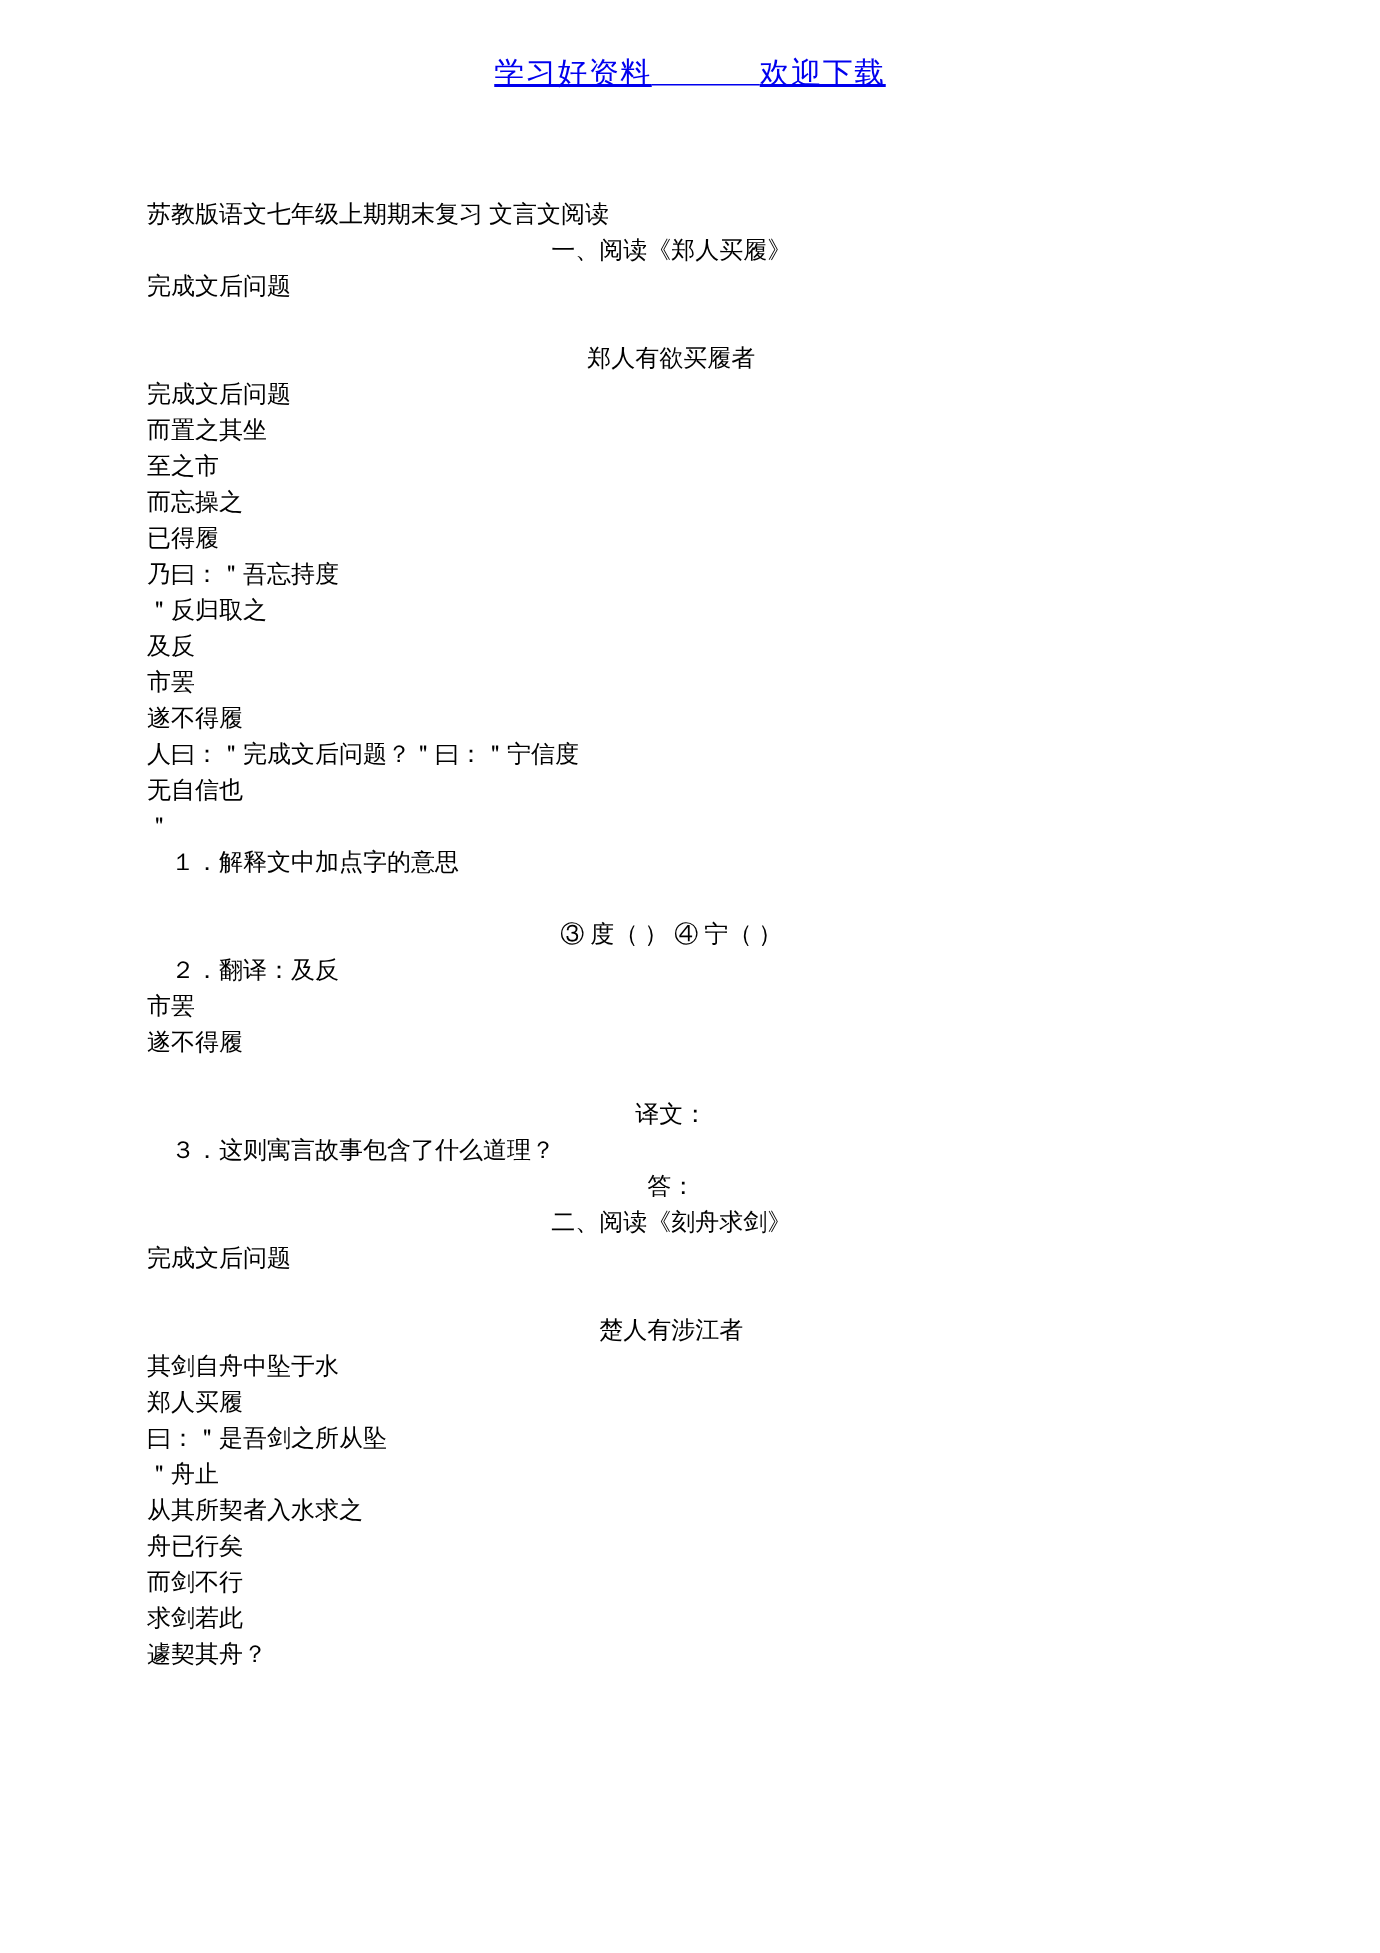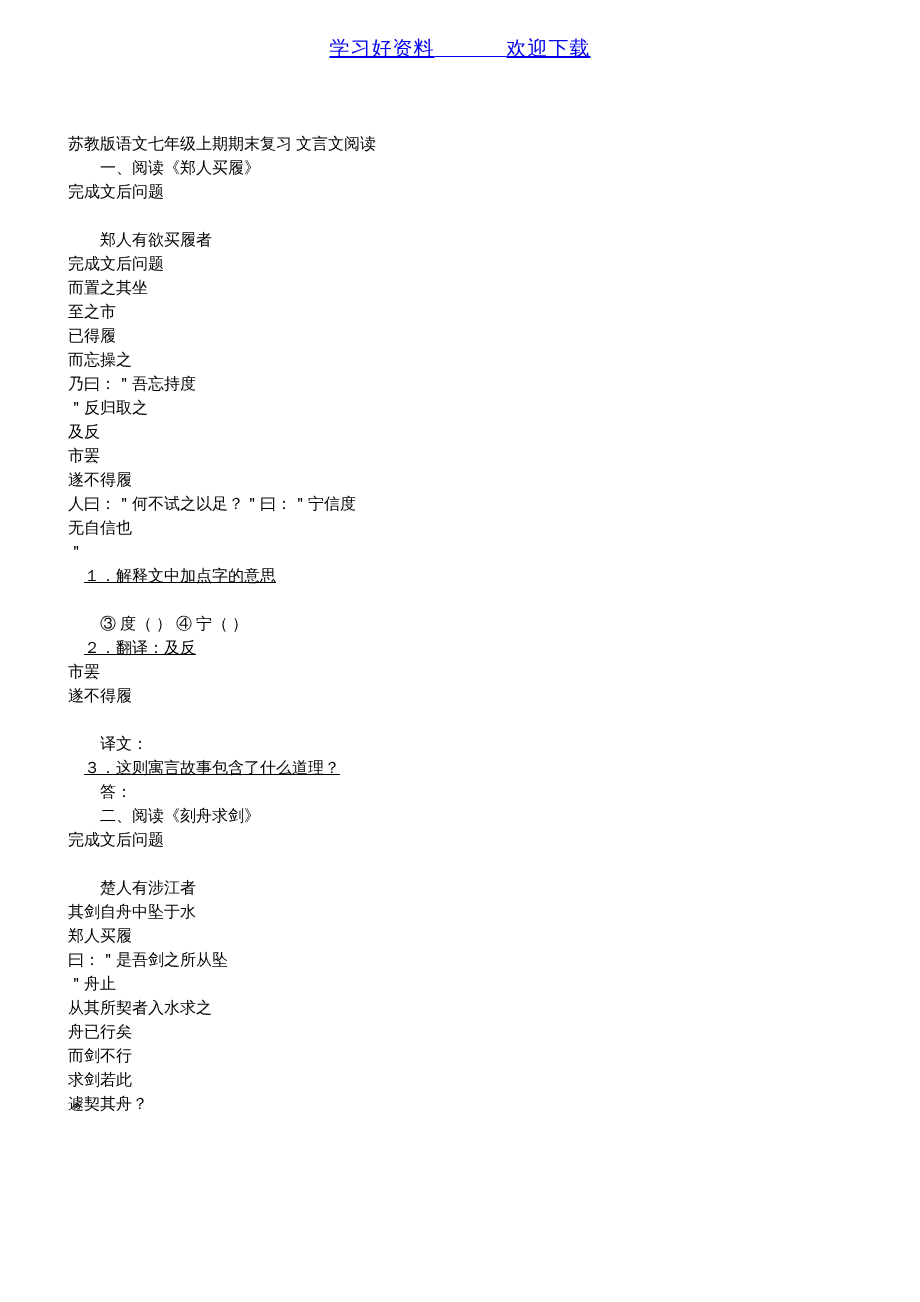--- a/index.html
+++ b/index.html
@@ -23,55 +23,55 @@
     font-size: 20px;
     letter-spacing: 1px;
   }
   .header-dashes {
     color: #0000ee;
     text-decoration: underline;
     letter-spacing: 2px;
     white-space: pre;
   }
   .content {
-    padding: 50px 155px 0 68px;
+    padding: 50px 155px 0 98px;
     line-height: 1.5;
   }
   .line {
     display: block;
   }
-  .indent-1 { padding-left: 2em; }
-  .indent-05 { padding-left: 1em; text-decoration: underline; }
+  .indent-1 { padding-left: 2em; text-align: center; }
+  .indent-05 { padding-left: 1em; }
   .blank { height: 1.5em; }
 </style>
 </head>
 <body>
 
 <div class="header">
   <a class="header-link">学习好资料</a><span class="header-dashes">            </span><a class="header-link">欢迎下载</a>
 </div>
 
 <div class="content">
   <span class="line">苏教版语文七年级上期期末复习  文言文阅读</span>
   <span class="line indent-1">一、阅读《郑人买履》</span>
   <span class="line">完成文后问题</span>
   <div class="blank"></div>
 
   <span class="line indent-1">郑人有欲买履者</span>
   <span class="line">完成文后问题</span>
   <span class="line">而置之其坐</span>
   <span class="line">至之市</span>
+  <span class="line">而忘操之</span>
   <span class="line">已得履</span>
-  <span class="line">而忘操之</span>
   <span class="line">乃曰：＂吾忘持度</span>
   <span class="line">＂反归取之</span>
   <span class="line">及反</span>
   <span class="line">市罢</span>
   <span class="line">遂不得履</span>
-  <span class="line">人曰：＂何不试之以足？＂曰：＂宁信度</span>
+  <span class="line">人曰：＂完成文后问题？＂曰：＂宁信度</span>
   <span class="line">无自信也</span>
   <span class="line">＂</span>
 
   <span class="line indent-05">１．解释文中加点字的意思</span>
   <div class="blank"></div>
   <span class="line indent-1">③ 度（  ） ④ 宁（  ）</span>
 
   <span class="line indent-05">２．翻译：及反</span>
   <span class="line">市罢</span>
   <span class="line">遂不得履</span>

